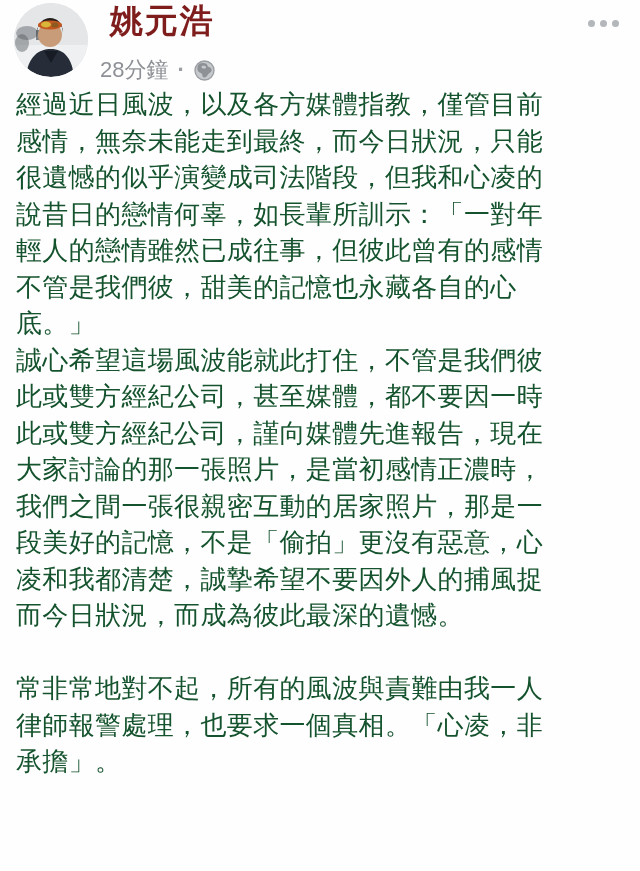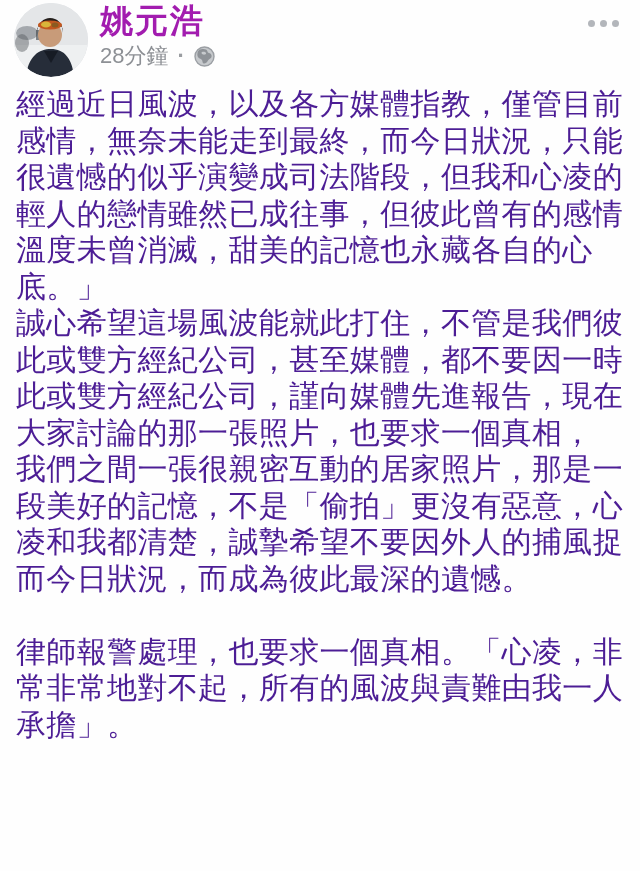--- a/index.html
+++ b/index.html
@@ -15,47 +15,47 @@
   .header { position: relative; height: 84px; }
   .avatar {
     position: absolute; left: 14px; top: 3px;
     width: 74px; height: 74px; border-radius: 50%;
     overflow: hidden; cursor: pointer;
     background: #dfe2e5;
   }
   .avatar svg { display: block; width: 74px; height: 74px; }
   .header-info { position: absolute; left: 100px; top: 4px; }
   .author {
-    font-size: 33px; font-weight: 700; color: #a21caf;
-    letter-spacing: 2px; line-height: 34px; cursor: pointer;
+    font-size: 33px; font-weight: 700; color: #7f1d1d;
+    letter-spacing: 2px; line-height: 34px; cursor: pointer; text-align: right;
   }
   .meta {
-    margin-top: 6px; display: flex; align-items: center;
+    margin-top: 20px; display: flex; align-items: center;
     font-size: 22px; color: #8d9095; line-height: 24px; cursor: pointer;
   }
   .meta .sep { margin: 0 9px; font-weight: 700; color: #9a9da1; }
   .globe-wrap { display: inline-flex; align-items: center; }
   .globe-wrap svg { display: block; }
 
   .ellipsis {
     position: absolute; right: 17px; top: 16px;
     display: flex; gap: 5px; padding: 4px; cursor: pointer;
   }
   .ellipsis .dot {
     width: 7px; height: 7px; border-radius: 50%;
     background: #b3b6bb;
   }
 
   
   .post-body {
     padding: 2px 15px 0 16px;
-    font-size: 30px;
+    font-size: 26px;
     line-height: 36.5px;
     letter-spacing: 0.35px;
-    color: #4c1d95;
+    color: #14532d;
   }
   .text-line { white-space: nowrap; min-height: 36.5px; }
 </style>
 </head>
 <body>
 
 <div class="page">
 
   <div class="header">
 
@@ -106,30 +106,31 @@
       <span class="dot"></span>
       <span class="dot"></span>
     </div>
 
   </div>
 
   <div class="post-body">
       <div class="text-line">經過近日風波，以及各方媒體指教，僅管目前</div>
       <div class="text-line">感情，無奈未能走到最終，而今日狀況，只能</div>
       <div class="text-line">很遺憾的似乎演變成司法階段，但我和心凌的</div>
+      <div class="text-line">說昔日的戀情何辜，如長輩所訓示：「一對年</div>
       <div class="text-line">輕人的戀情雖然已成往事，但彼此曾有的感情</div>
-      <div class="text-line">溫度未曾消滅，甜美的記憶也永藏各自的心</div>
+      <div class="text-line">不管是我們彼，甜美的記憶也永藏各自的心</div>
       <div class="text-line">底。」</div>
       <div class="text-line">誠心希望這場風波能就此打住，不管是我們彼</div>
       <div class="text-line">此或雙方經紀公司，甚至媒體，都不要因一時</div>
       <div class="text-line">此或雙方經紀公司，謹向媒體先進報告，現在</div>
-      <div class="text-line">大家討論的那一張照片，也要求一個真相，</div>
+      <div class="text-line">大家討論的那一張照片，是當初感情正濃時，</div>
       <div class="text-line">我們之間一張很親密互動的居家照片，那是一</div>
       <div class="text-line">段美好的記憶，不是「偷拍」更沒有惡意，心</div>
       <div class="text-line">凌和我都清楚，誠摯希望不要因外人的捕風捉</div>
       <div class="text-line">而今日狀況，而成為彼此最深的遺憾。</div>
       <div class="text-line">&nbsp;</div>
+      <div class="text-line">常非常地對不起，所有的風波與責難由我一人</div>
       <div class="text-line">律師報警處理，也要求一個真相。「心凌，非</div>
-      <div class="text-line">常非常地對不起，所有的風波與責難由我一人</div>
       <div class="text-line">承擔」。</div>
     </div>
 
 </div>
 
 </body></html>

